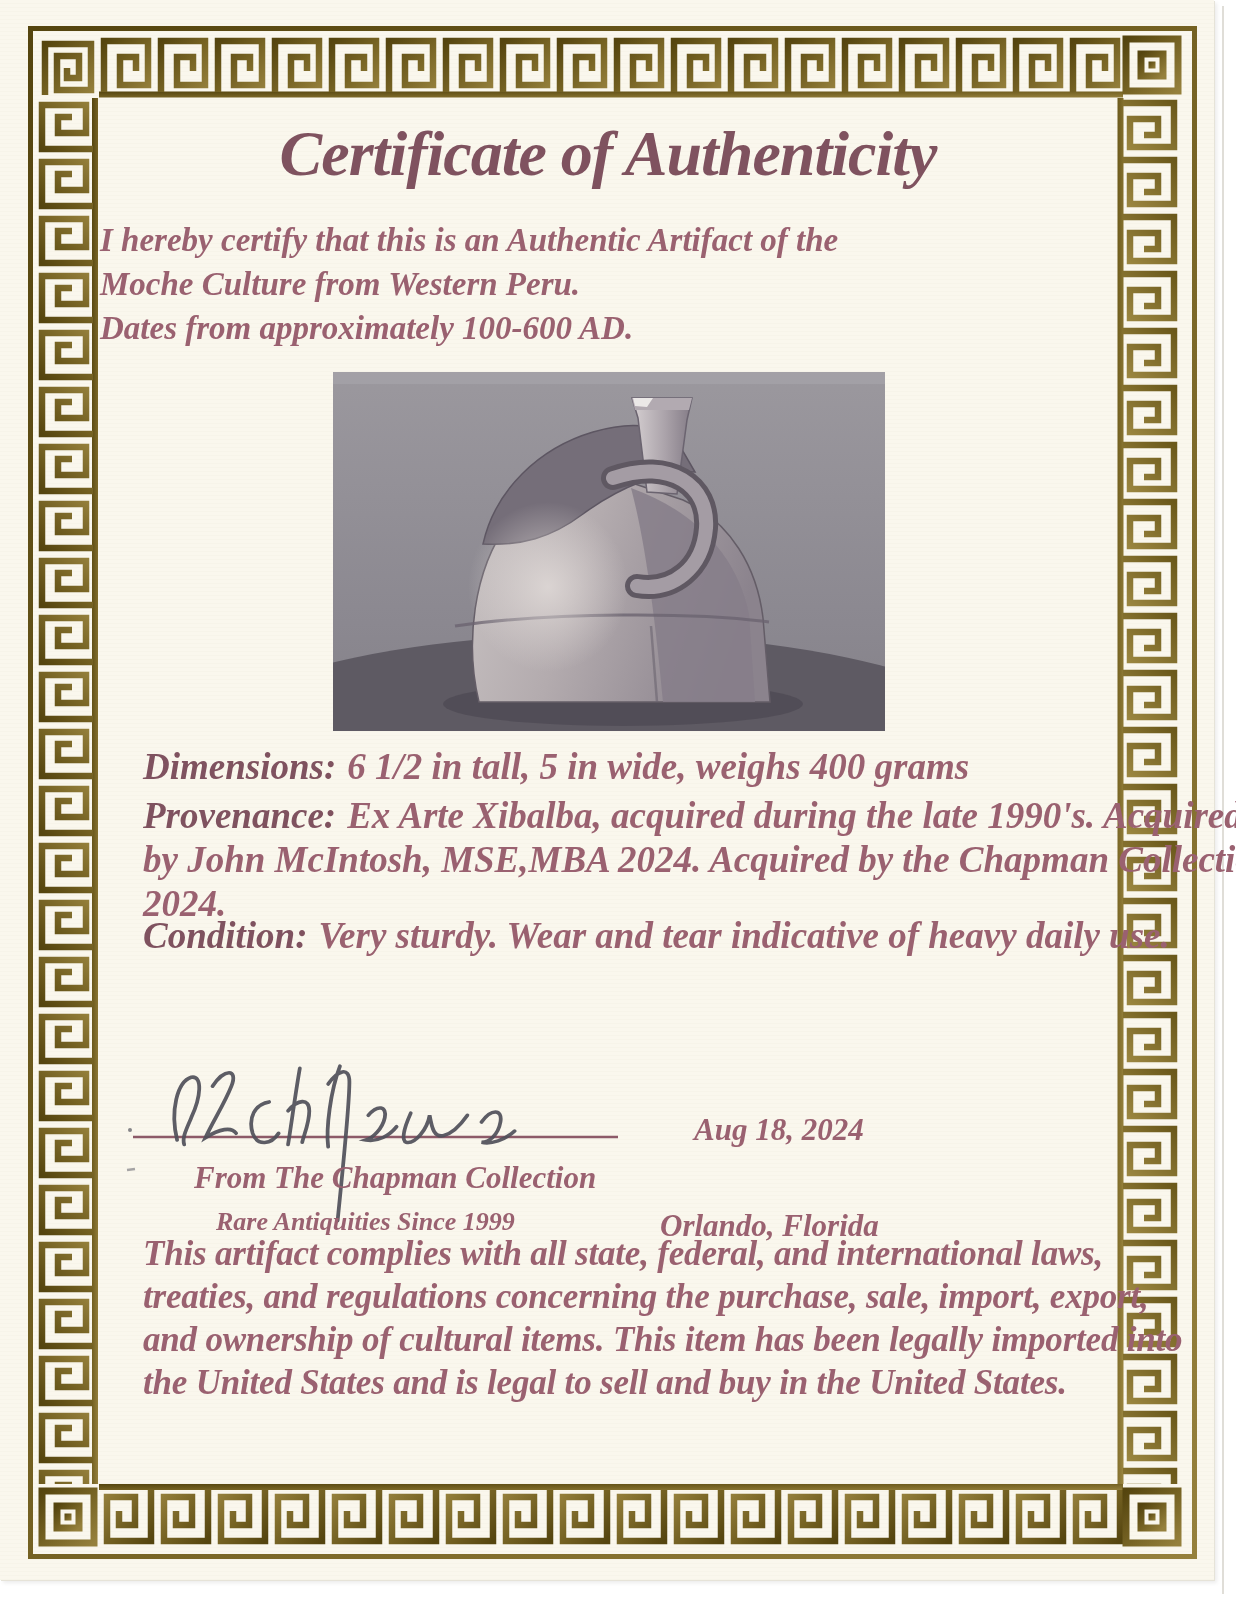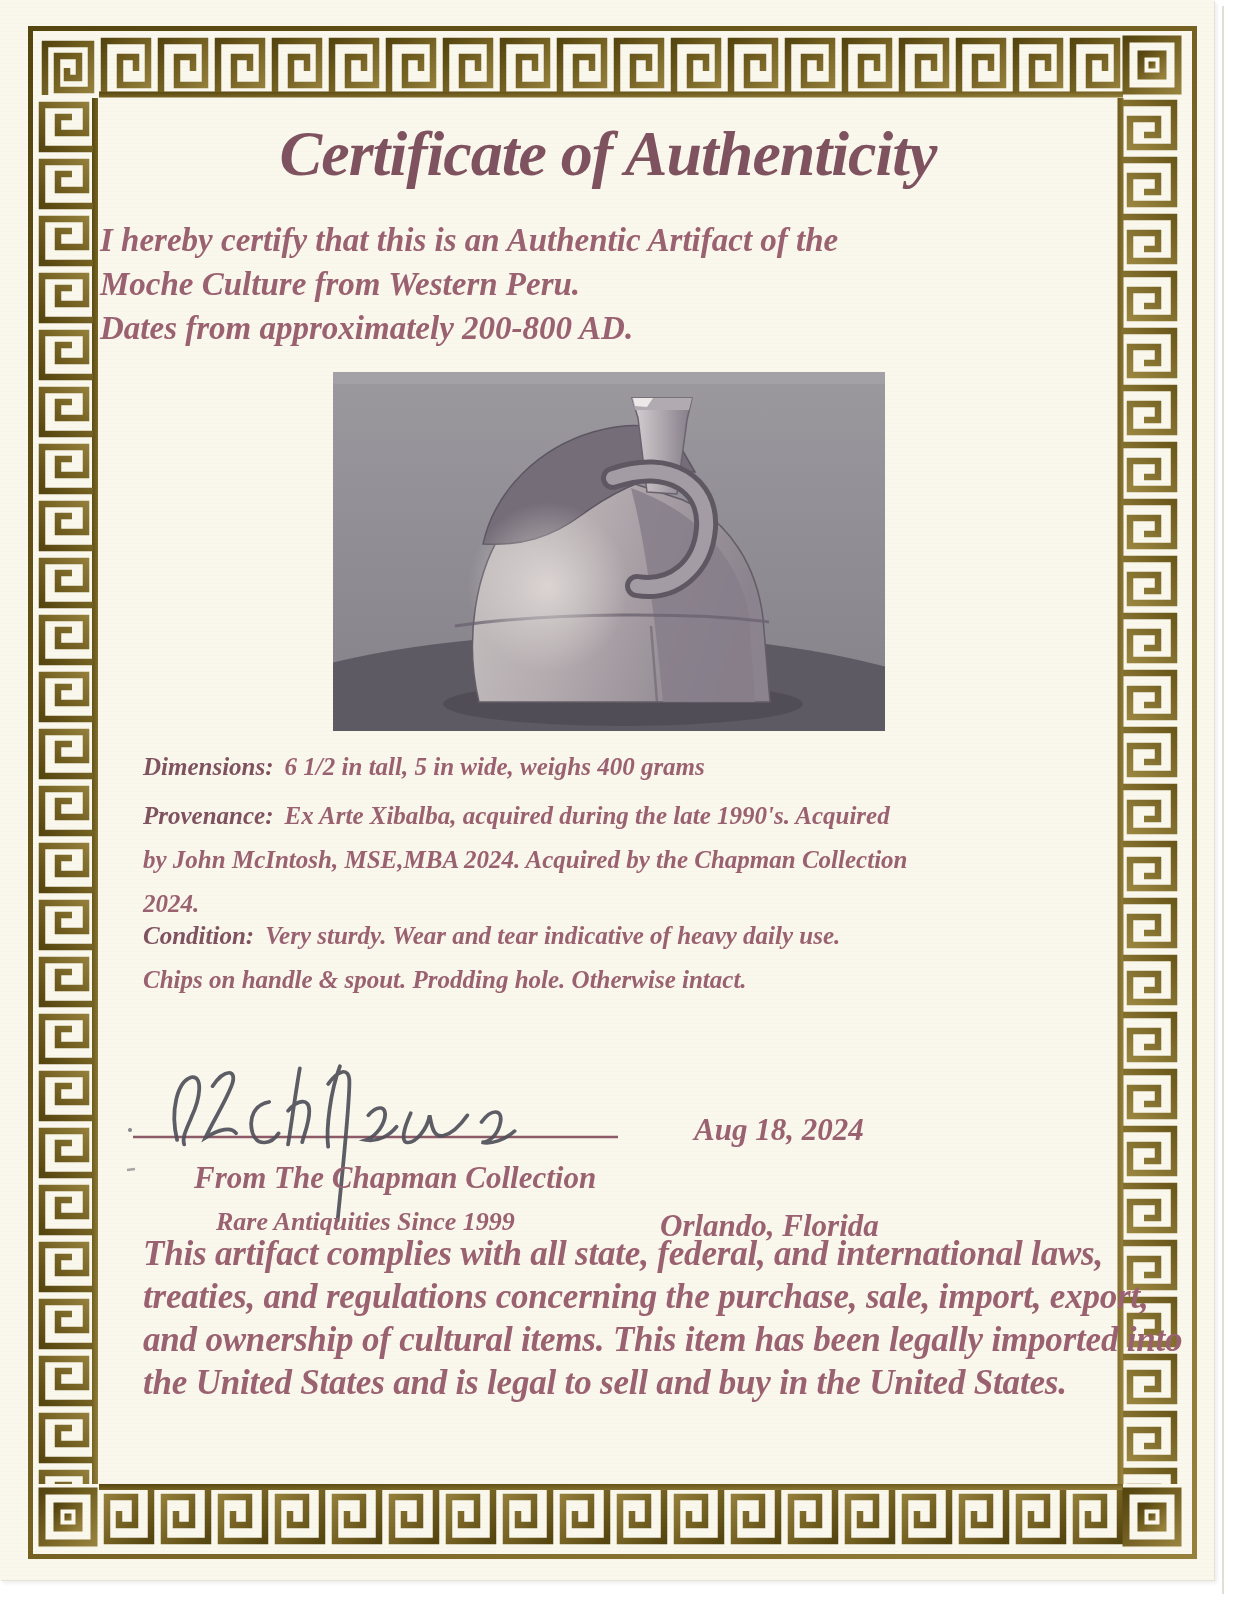--- a/index.html
+++ b/index.html
@@ -13,21 +13,21 @@
          background:#c6c3b8;opacity:.55;}
   .border-svg{position:absolute;left:0;top:0;}
   .txt{font-style:italic;font-weight:700;color:var(--accent-text,#9a6170);}
   .title{position:absolute;left:88px;top:116px;width:1040px;margin:0;text-align:center;
          font-size:64px;line-height:1.2;font-style:italic;font-weight:700;
          color:var(--accent-dark,#7f525f);letter-spacing:-1px;}
   .intro{position:absolute;left:100px;top:218px;width:1020px;text-align:left;
          font-size:33px;line-height:44px;}
   .intro .line{white-space:nowrap;}
   .photo-svg{position:absolute;left:333px;top:372px;}
-  .para{position:absolute;left:143px;width:1000px;margin:0;font-size:25px;line-height:44px;}
+  .para{position:absolute;left:143px;width:1000px;margin:0;font-size:37px;line-height:44px;}
   .para .line{display:block;white-space:nowrap;}
   .label{color:var(--accent-dark,#84525f);margin-right:11px;}
   #dimensions{top:745px;}
   #provenance{top:794px;}
   #condition{top:914px;}
   #legal{top:1232px;font-size:35px;line-height:43px;letter-spacing:-0.2px;}
   .sig-svg{position:absolute;left:123px;top:1018px;overflow:visible;}
   .sig-date{position:absolute;left:694px;top:1112px;font-size:31px;white-space:nowrap;}
   .sig-org{position:absolute;left:194px;top:1160px;font-size:31px;white-space:nowrap;}
   .sig-loc{position:absolute;left:660px;top:1208px;font-size:31px;white-space:nowrap;}
@@ -99,21 +99,21 @@
     <use href="#cornerRing" x="1121" y="34"></use>
     <use href="#cornerRing" x="37" y="1486"></use>
     <use href="#cornerRing" x="1121" y="1486"></use>
   </svg>
 
   <h1 class="title">Certificate of Authenticity</h1>
 
   <div class="intro txt">
     <div class="line">I hereby certify that this is an Authentic Artifact of the</div>
     <div class="line">Moche Culture from Western Peru.</div>
-    <div class="line">Dates from approximately 200-800 AD.</div>
+    <div class="line">Dates from approximately 100-600 AD.</div>
   </div>
 
   <svg class="photo-svg" width="552" height="359" viewBox="0 0 552 359" role="img" aria-label="moche-stirrup-spout-vessel-photo">
     <defs>
       <linearGradient id="pbg" x1="0" y1="0" x2="0" y2="1">
         <stop offset="0" stop-color="#9b989e"></stop>
         <stop offset="0.7" stop-color="#8b8890"></stop>
         <stop offset="1" stop-color="#848188"></stop>
       </linearGradient>
       <linearGradient id="bodyG" x1="0" y1="0" x2="1" y2="0.25">
@@ -162,21 +162,20 @@
   </p>
 
   <p class="para txt" id="provenance">
     <span class="line"><span class="label">Provenance:</span><span>Ex Arte Xibalba, acquired during the late 1990's. Acquired</span></span>
     <span class="line">by John McIntosh, MSE,MBA 2024. Acquired by the Chapman Collection</span>
     <span class="line">2024.</span>
   </p>
 
   <p class="para txt" id="condition">
     <span class="line"><span class="label">Condition:</span><span>Very sturdy. Wear and tear indicative of heavy daily use.</span></span>
-    <span class="line">Chips on handle &amp; spout. Prodding hole. Otherwise intact.</span>
   </p>
 
   <svg class="sig-svg" width="520" height="210" viewBox="0 0 520 210">
     <line x1="10" y1="119" x2="495" y2="119" stroke="#8d5a68" stroke-width="2.5"></line>
     <circle cx="7" cy="112" r="2" fill="#56565e" opacity="0.7"></circle>
     <line x1="4" y1="152" x2="12" y2="151" stroke="#6d6d74" stroke-width="2.5" opacity="0.6"></line>
     <g fill="none" stroke="#50505a" stroke-width="3.2" stroke-linecap="round" opacity="0.92" transform="translate(14,10) scale(1.18,1.12)">
       <path d="M34,100 C28,74 34,48 46,44 C56,42 54,62 46,80 C42,90 38,98 40,104"></path>
       <path d="M64,52 C74,36 86,36 80,52 C74,68 64,84 58,98 C70,90 80,88 84,94"></path>
       <path d="M112,66 C100,68 94,80 98,94 C102,106 114,104 120,94"></path>

